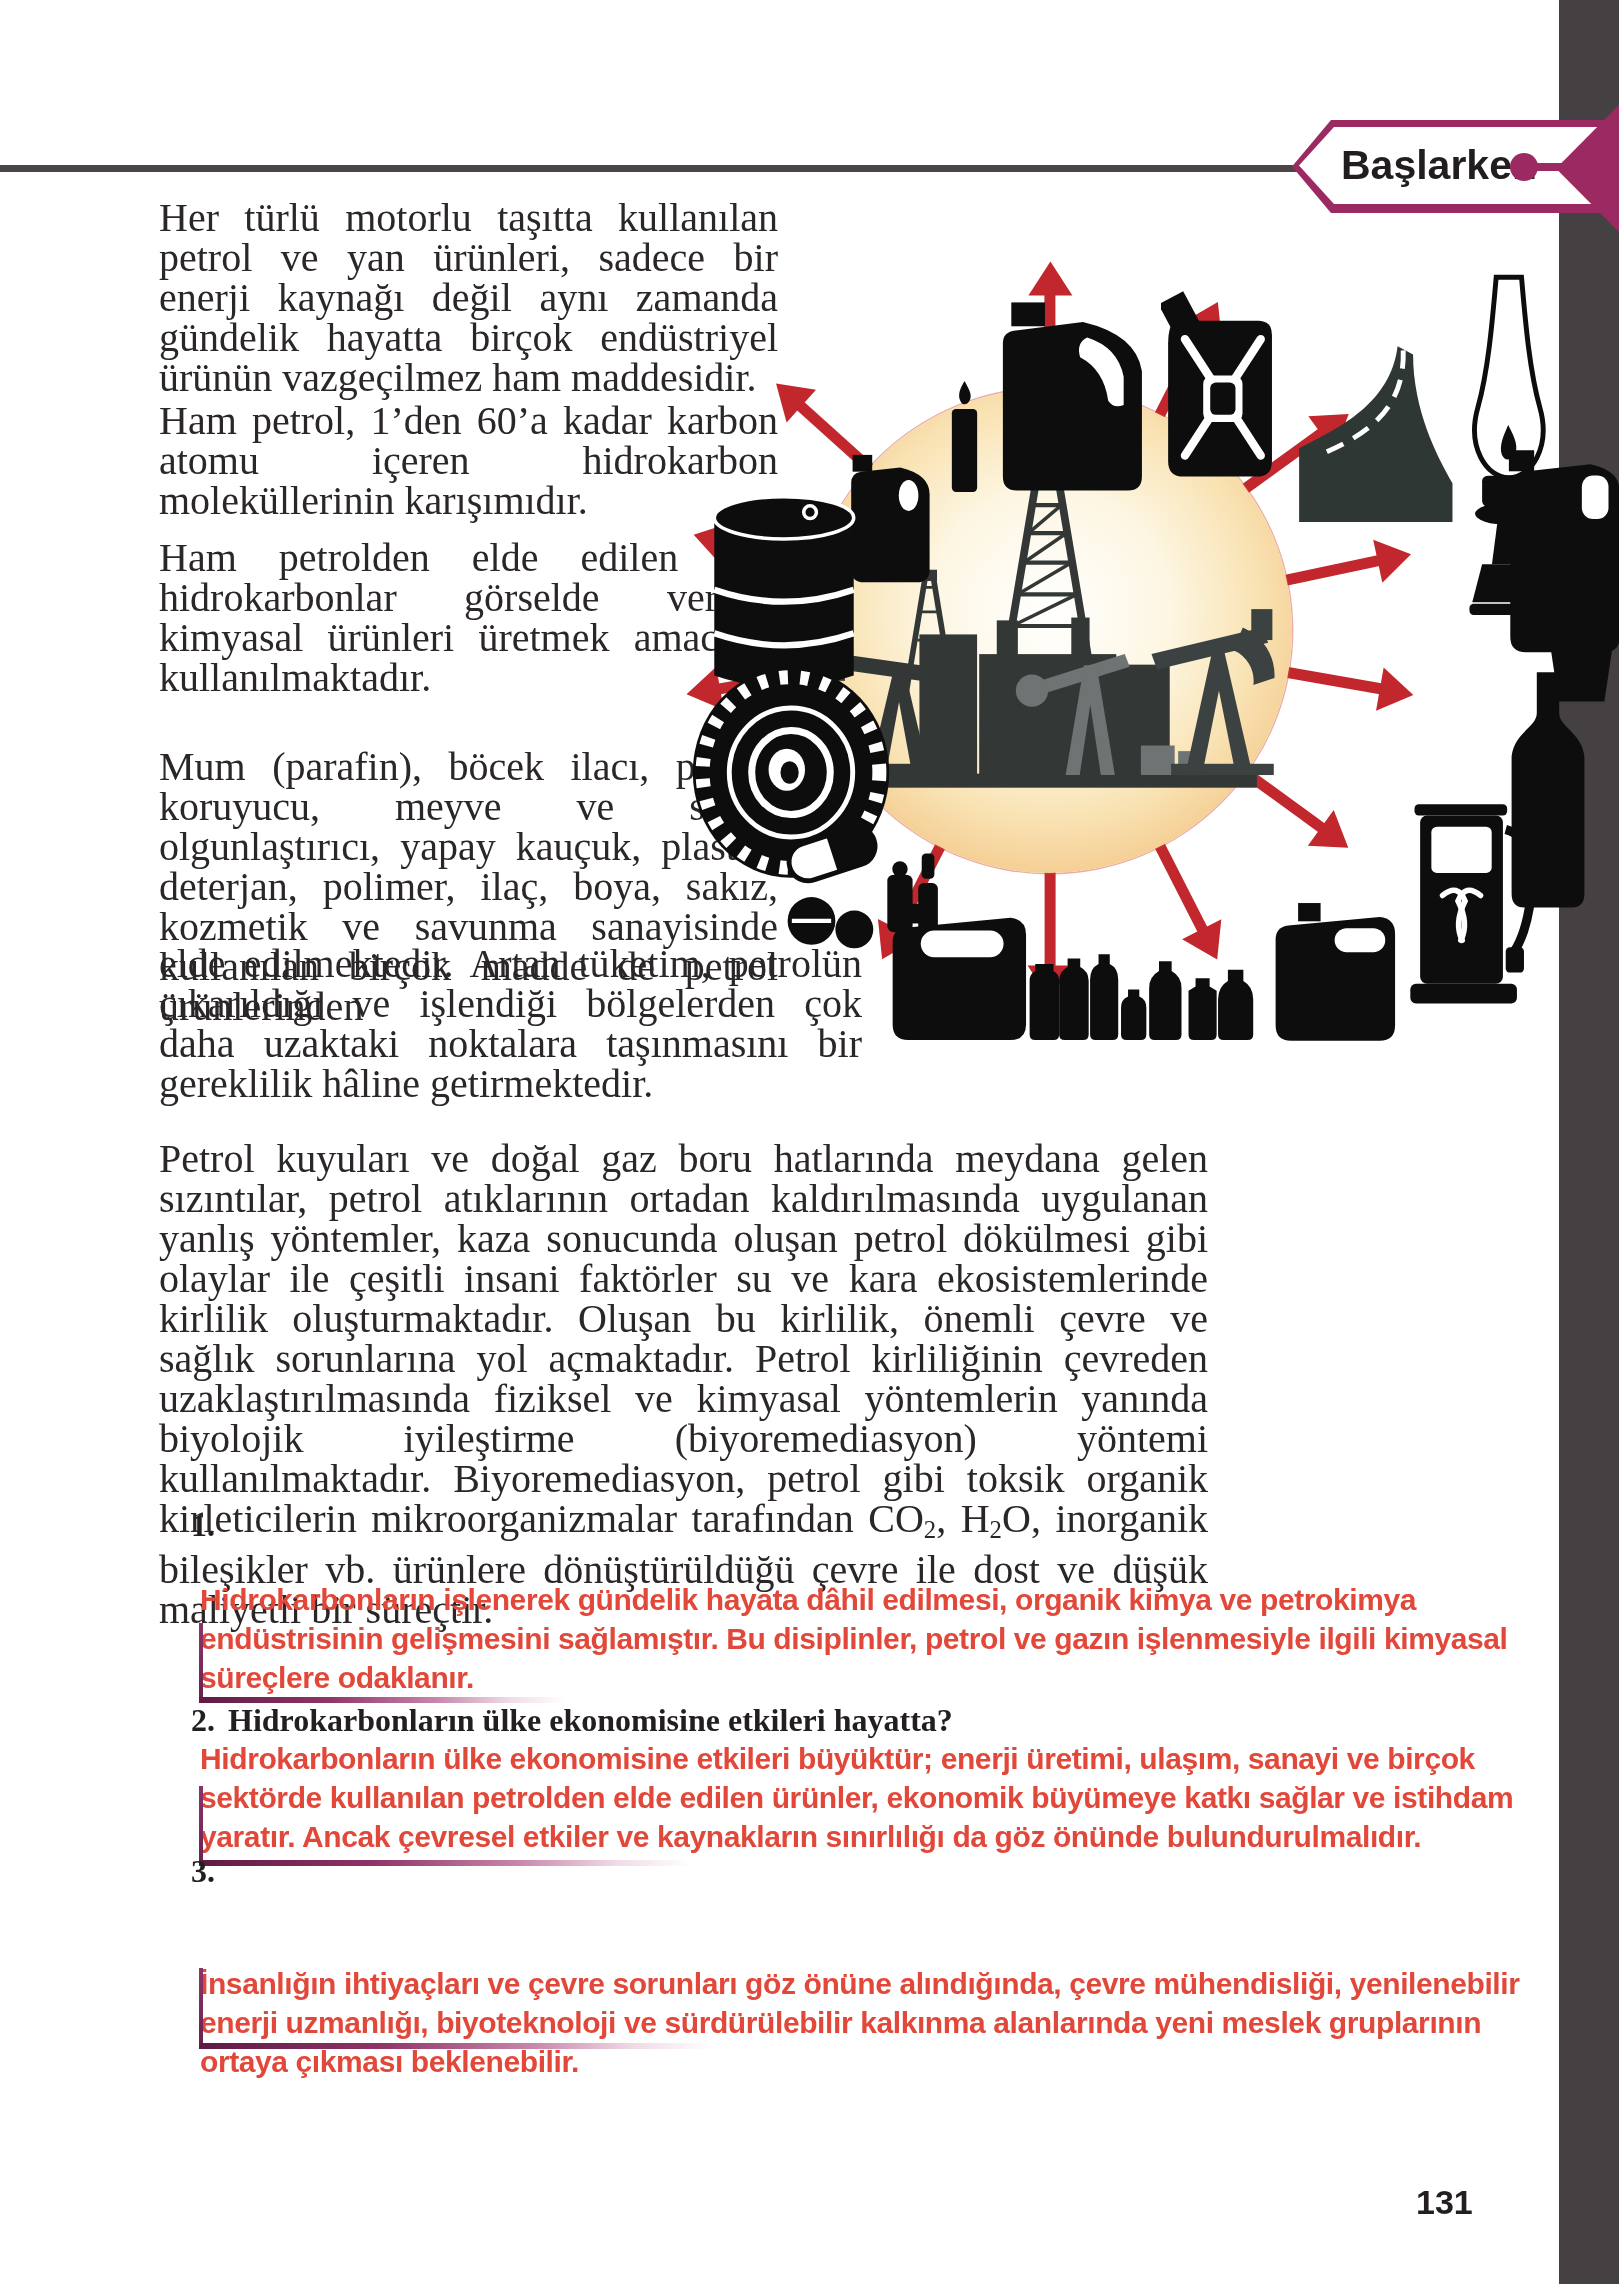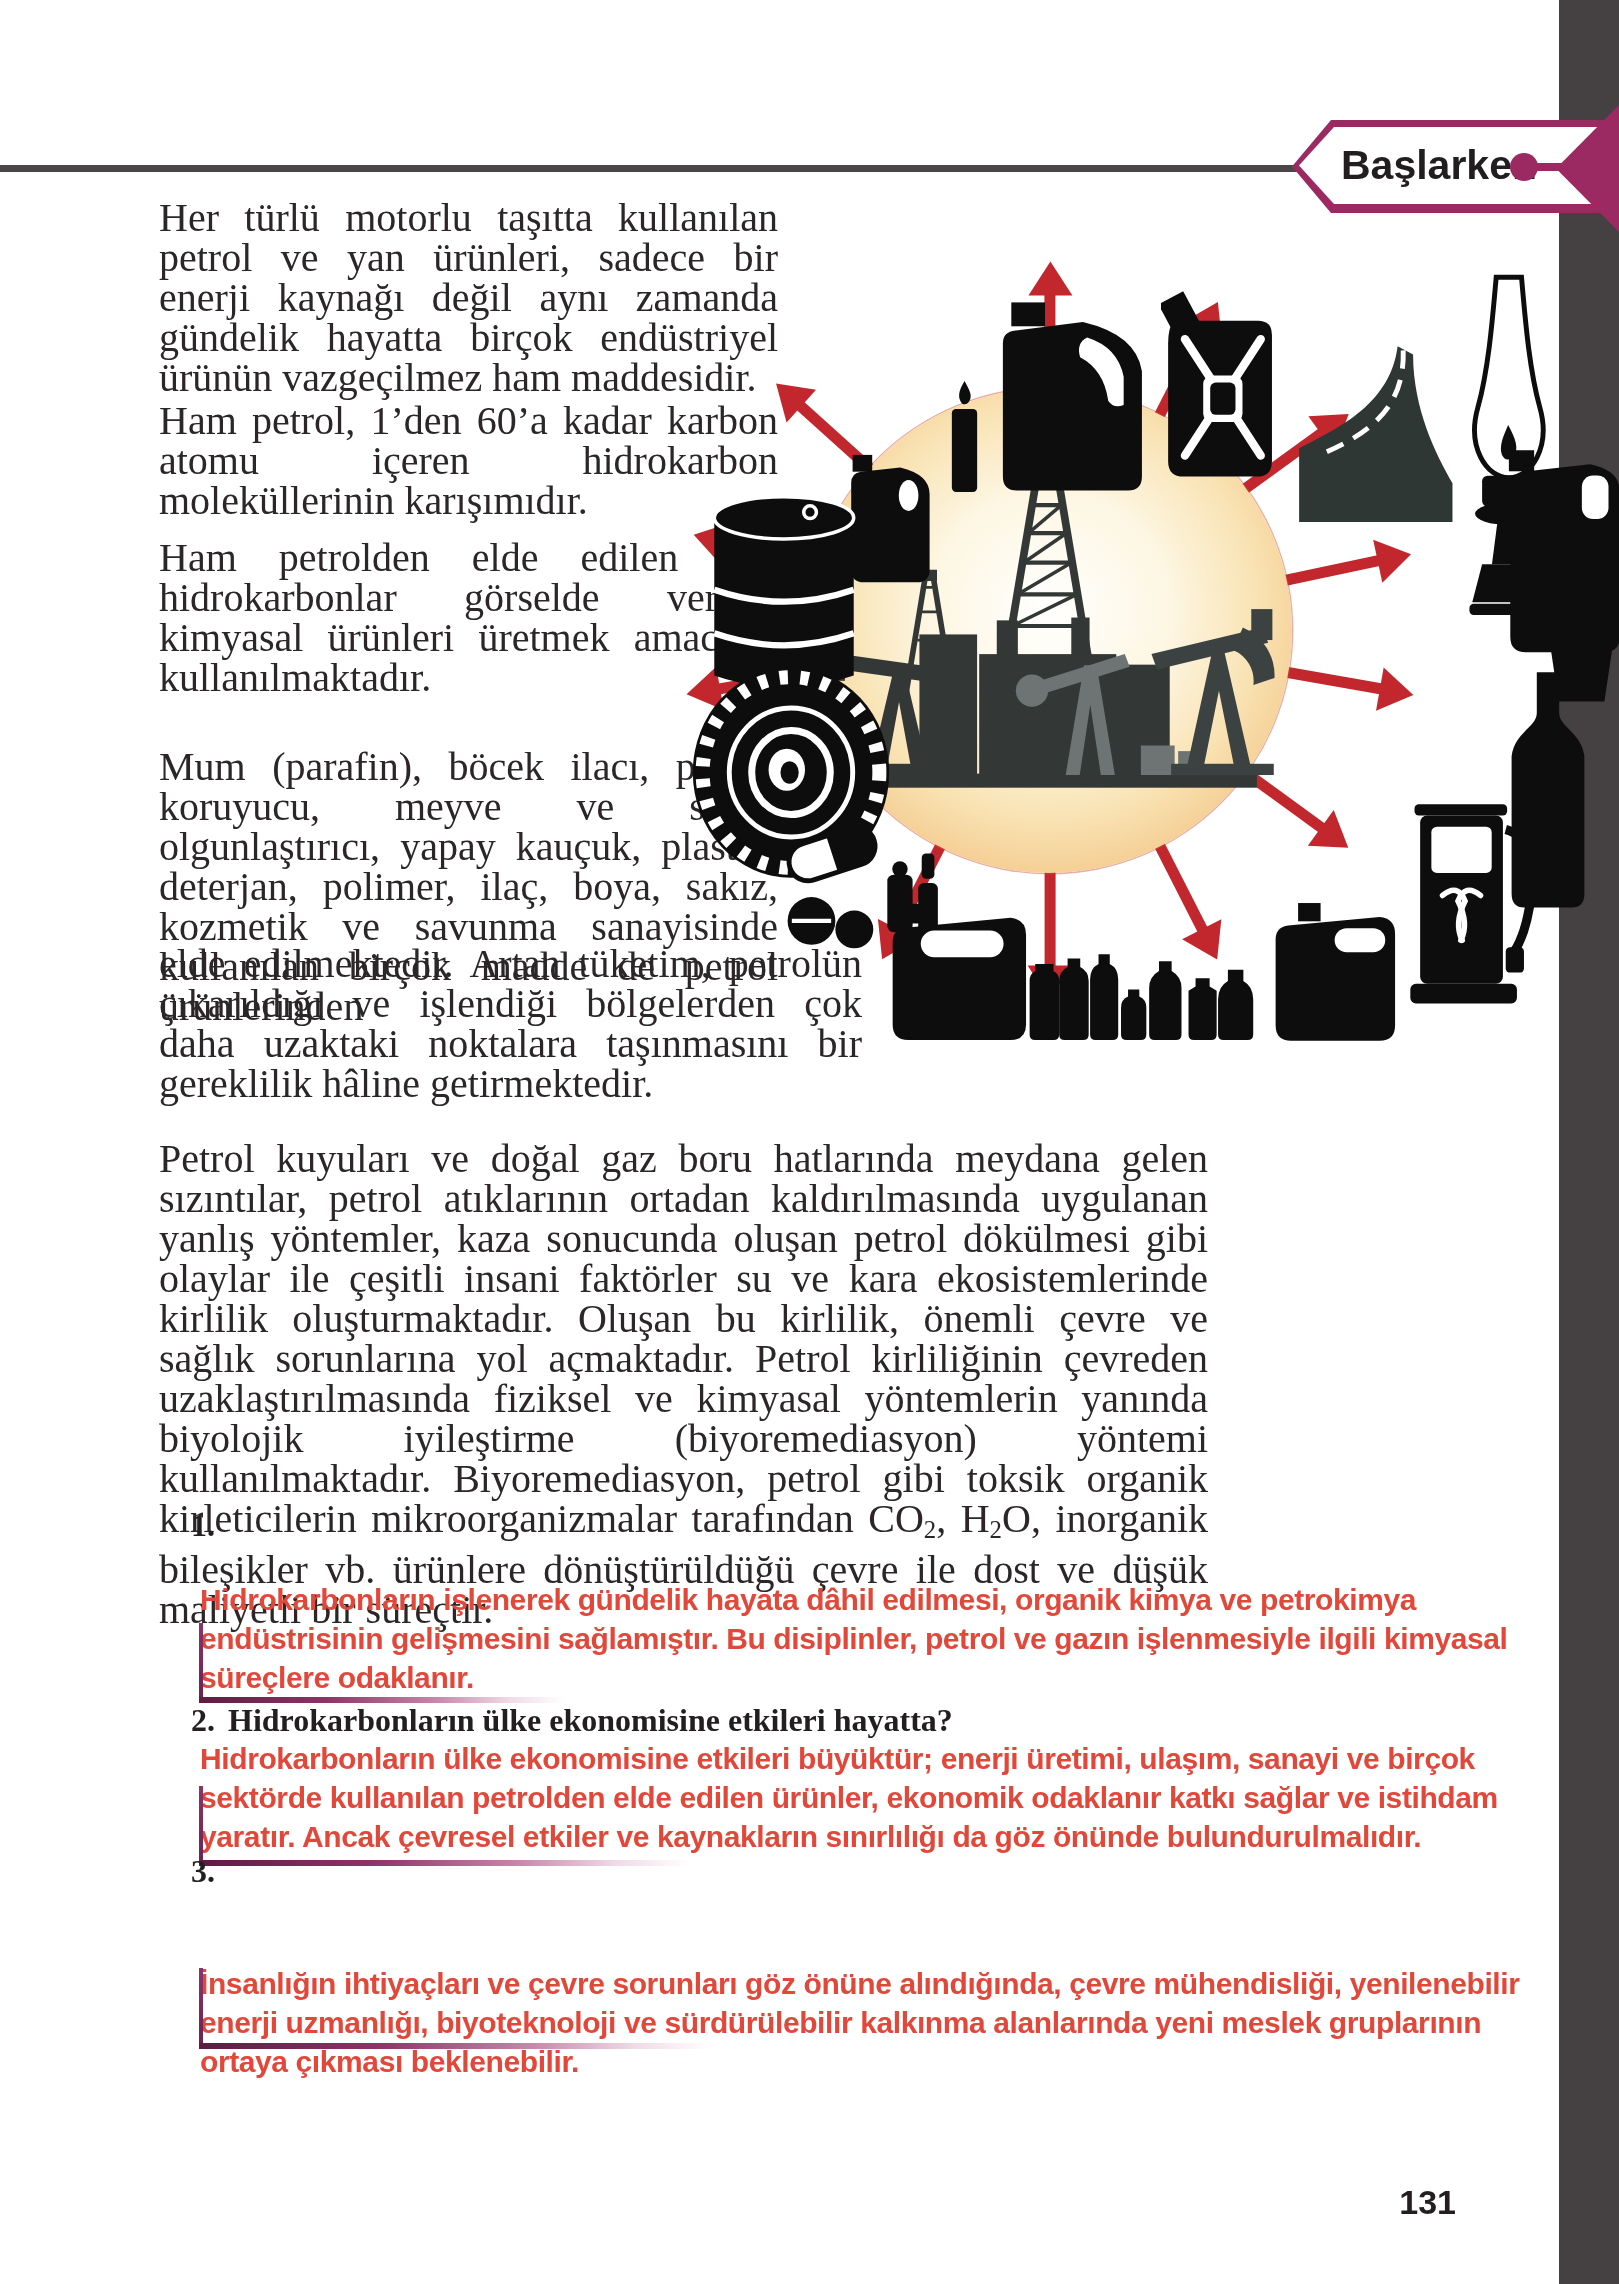--- a/index.html
+++ b/index.html
@@ -42,21 +42,21 @@
 
   
   .circle{position:absolute;left:807px;top:388px;width:485px;height:485px;border-radius:50%;
     background:radial-gradient(circle at 50% 46%,#ffffff 0%,#fdf6e2 34%,#f9e3b4 58%,#f4cc90 76%,#efb478 89%,#e9965f 96%,#d5564a 100%);
     box-shadow:0 0 0 1.4px rgba(206,72,58,.45);}
   .arrow{position:absolute;left:1050px;top:625px;width:149px;height:11.2px;background:#c1272d;
     transform-origin:0 50%;}
   .arrow::after{content:"";position:absolute;right:-32px;top:50%;margin-top:-22px;width:0;height:0;
     border-left:34px solid #c1272d;border-top:22px solid transparent;border-bottom:22px solid transparent;}
   .sil{position:absolute;}
-  .pagenum{position:absolute;left:1372px;top:2183px;width:84px;text-align:right;
+  .pagenum{position:absolute;left:1416px;top:2183px;width:84px;text-align:left;
     font-family:"Liberation Sans",sans-serif;font-weight:700;font-size:34px;color:#231f20;}
 </style>
 </head>
 <body>
 
 <div class="page">
 
   <div class="right-bar"></div>
   <div class="top-rule"></div>
 
@@ -266,21 +266,21 @@
     <span class="q-num">1.</span>
   </div>
   <div class="ans" style="left:200px;top:1580px;width:1360px;">Hidrokarbonların işlenerek gündelik hayata dâhil edilmesi, organik kimya ve petrokimya endüstrisinin gelişmesini sağlamıştır. Bu disiplinler, petrol ve gazın işlenmesiyle ilgili kimyasal süreçlere odaklanır.</div>
   <div class="pen-v" style="left:199px;top:1623px;height:79px;"></div>
   <div class="pen-h" style="left:199px;top:1697px;width:366px;"></div>
 
   <div class="q" style="left:191px;top:1701px;width:1054px;">
     <span class="q-num">2.</span>
     <span>Hidrokarbonların ülke ekonomisine etkileri hayatta?</span>
   </div>
-  <div class="ans" style="left:200px;top:1739px;width:1360px;">Hidrokarbonların ülke ekonomisine etkileri büyüktür; enerji üretimi, ulaşım, sanayi ve birçok sektörde kullanılan petrolden elde edilen ürünler, ekonomik odaklanır katkı sağlar ve istihdam yaratır. Ancak çevresel etkiler ve kaynakların sınırlılığı da göz önünde bulundurulmalıdır.</div>
+  <div class="ans" style="left:200px;top:1739px;width:1360px;">Hidrokarbonların ülke ekonomisine etkileri büyüktür; enerji üretimi, ulaşım, sanayi ve birçok sektörde kullanılan petrolden elde edilen ürünler, ekonomik büyümeye katkı sağlar ve istihdam yaratır. Ancak çevresel etkiler ve kaynakların sınırlılığı da göz önünde bulundurulmalıdır.</div>
   <div class="pen-v" style="left:199px;top:1786px;height:79px;"></div>
   <div class="pen-h" style="left:199px;top:1860px;width:492px;"></div>
 
   <div class="q" style="left:191px;top:1852px;width:984px;">
     <span class="q-num">3.</span>
   </div>
   <div class="ans" style="left:200px;top:1964px;width:1360px;">İnsanlığın ihtiyaçları ve çevre sorunları göz önüne alındığında, çevre mühendisliği, yenilenebilir enerji uzmanlığı, biyoteknoloji ve sürdürülebilir kalkınma alanlarında yeni meslek gruplarının ortaya çıkması beklenebilir.</div>
   <div class="pen-v" style="left:199px;top:1968px;height:77px;"></div>
   <div class="pen-h" style="left:199px;top:2043px;width:513px;"></div>
 

